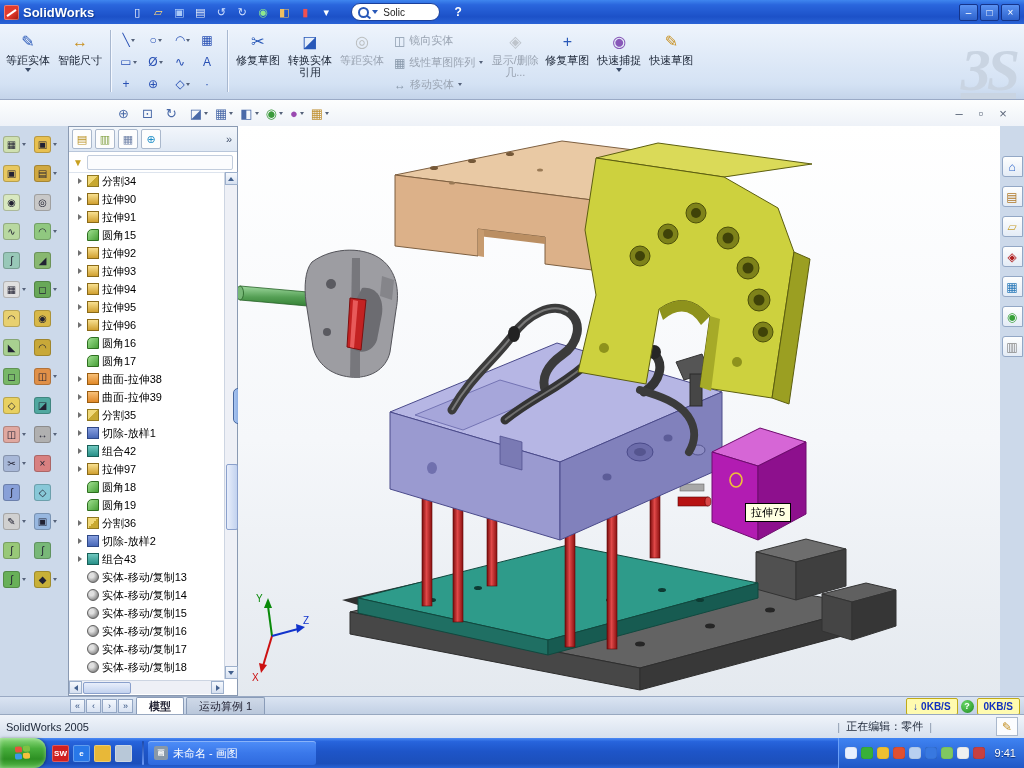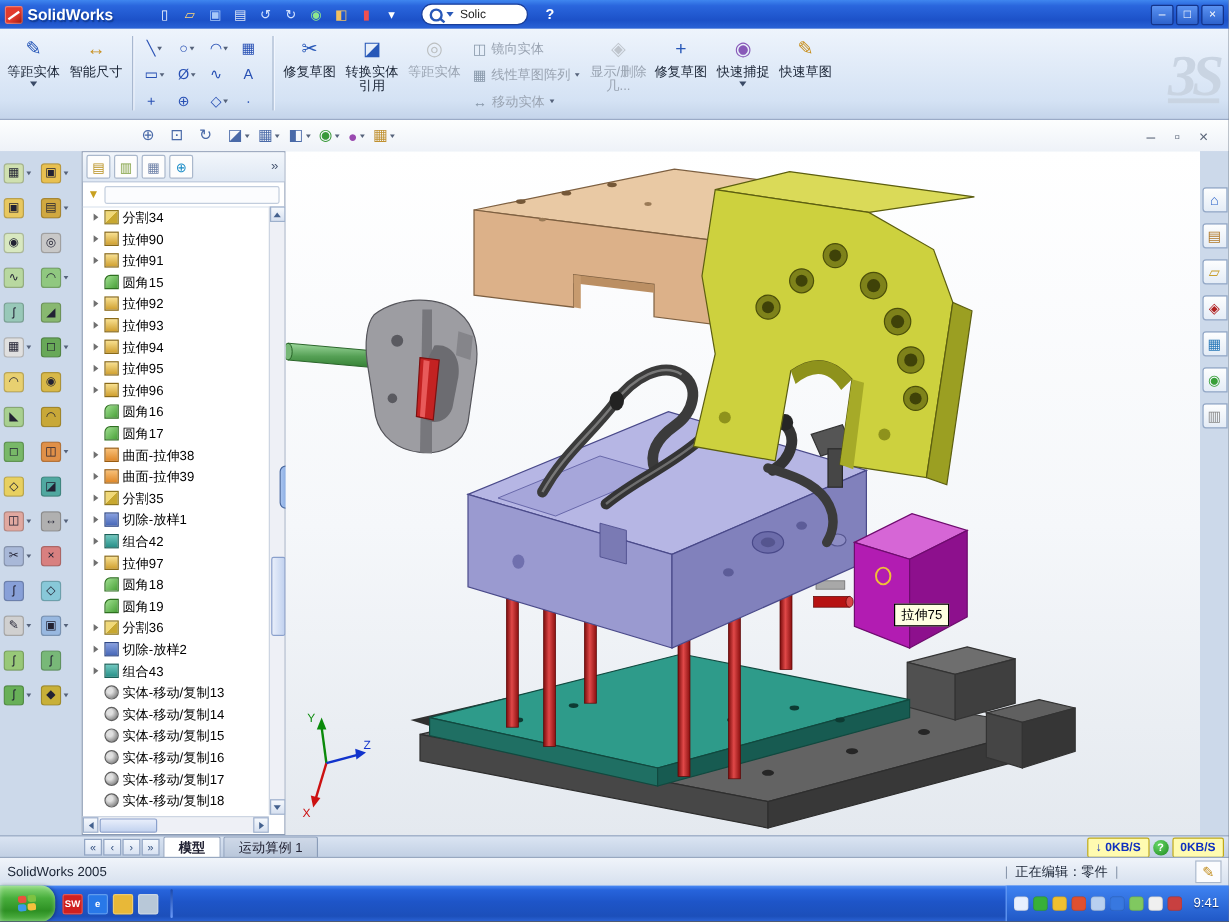--- a/index.html
+++ b/index.html
@@ -48,21 +48,21 @@
   .vsep{width:1px;height:62px;background:#a8b8d0;margin:2px 4px;box-shadow:1px 0 0 #f4f8ff;}
   .egrid{display:grid;grid-template-columns:repeat(4,27px);grid-auto-rows:22px;margin-top:1px;}
   .ecell{display:flex;align-items:center;justify-content:center;gap:1px;}
   .ecell .g{color:#2850b4;font-size:12px;}
   .dn2{width:0;height:0;border-left:2.5px solid transparent;border-right:2.5px solid transparent;border-top:3.5px solid #55627a;display:inline-block;}
   .stackcol{display:flex;flex-direction:column;gap:1px;margin:2px 2px 0 2px;}
   .stack-btn{display:flex;align-items:center;gap:4px;height:21px;padding:0 4px;font-size:11px;white-space:nowrap;}
   .stack-btn .sicon{font-size:12px;color:#8898aa;}
   .stack-btn.disabled .slbl{color:#9aa4b2;}
   .watermark{position:absolute;right:8px;top:12px;font-family:"Liberation Serif","DejaVu Serif",serif;
-    font-style:italic;font-weight:bold;font-size:48px;color:#c9d4e2;letter-spacing:-4px;text-decoration:underline;}
+    font-style:italic;font-weight:bold;font-size:60px;color:#c9d4e2;letter-spacing:-4px;text-decoration:underline;}
 
   
   #cmdtabs{position:absolute;left:0;top:100px;width:1024px;height:26px;
     background:linear-gradient(#fdfefe,#eef2f8);display:flex;align-items:stretch;}
   .tabstrip{background:#a2a6ad;display:flex;align-items:flex-end;padding:3px 26px 0 2px;}
   .ctab{padding:3px 11px 4px;font-size:12px;color:#20252e;margin-right:1px;
     background:linear-gradient(#e6e6e8,#bfc2c8);border:1px solid #84878e;border-bottom:none;border-radius:3px 3px 0 0;white-space:nowrap;}
   .ctab.active{background:linear-gradient(#ffffff,#e4eefb);font-weight:bold;}
   .headsup{display:flex;align-items:center;gap:7px;margin-left:118px;}
   .hicon{display:flex;align-items:center;gap:2px;}
@@ -1203,20 +1203,26 @@
           <i class="g"></i>
         </span>
         <span class="ql" style="background: rgb(184, 200, 216);">
           <i class="g"></i>
         </span>
     </div>
     <div class="tb-sep"></div>
     <div class="taskwins">
 
 
+        <div class="taskwin">
+          <span class="twicon" style="background: rgb(136, 152, 168);">
+            <i class="g">画</i>
+          </span>
+          <span class="twtitle">未命名 - 画图</span>
+        </div>
 
     </div>
     <div class="tray">
       <div class="tray-icons">
         <span class="tricon" style="background: rgb(232, 240, 255);"></span>
           <span class="tricon" style="background: rgb(56, 176, 56);"></span>
           <span class="tricon" style="background: rgb(240, 192, 48);"></span>
           <span class="tricon" style="background: rgb(224, 80, 48);"></span>
           <span class="tricon" style="background: rgb(184, 208, 240);"></span>
           <span class="tricon" style="background: rgb(56, 120, 224);"></span>

